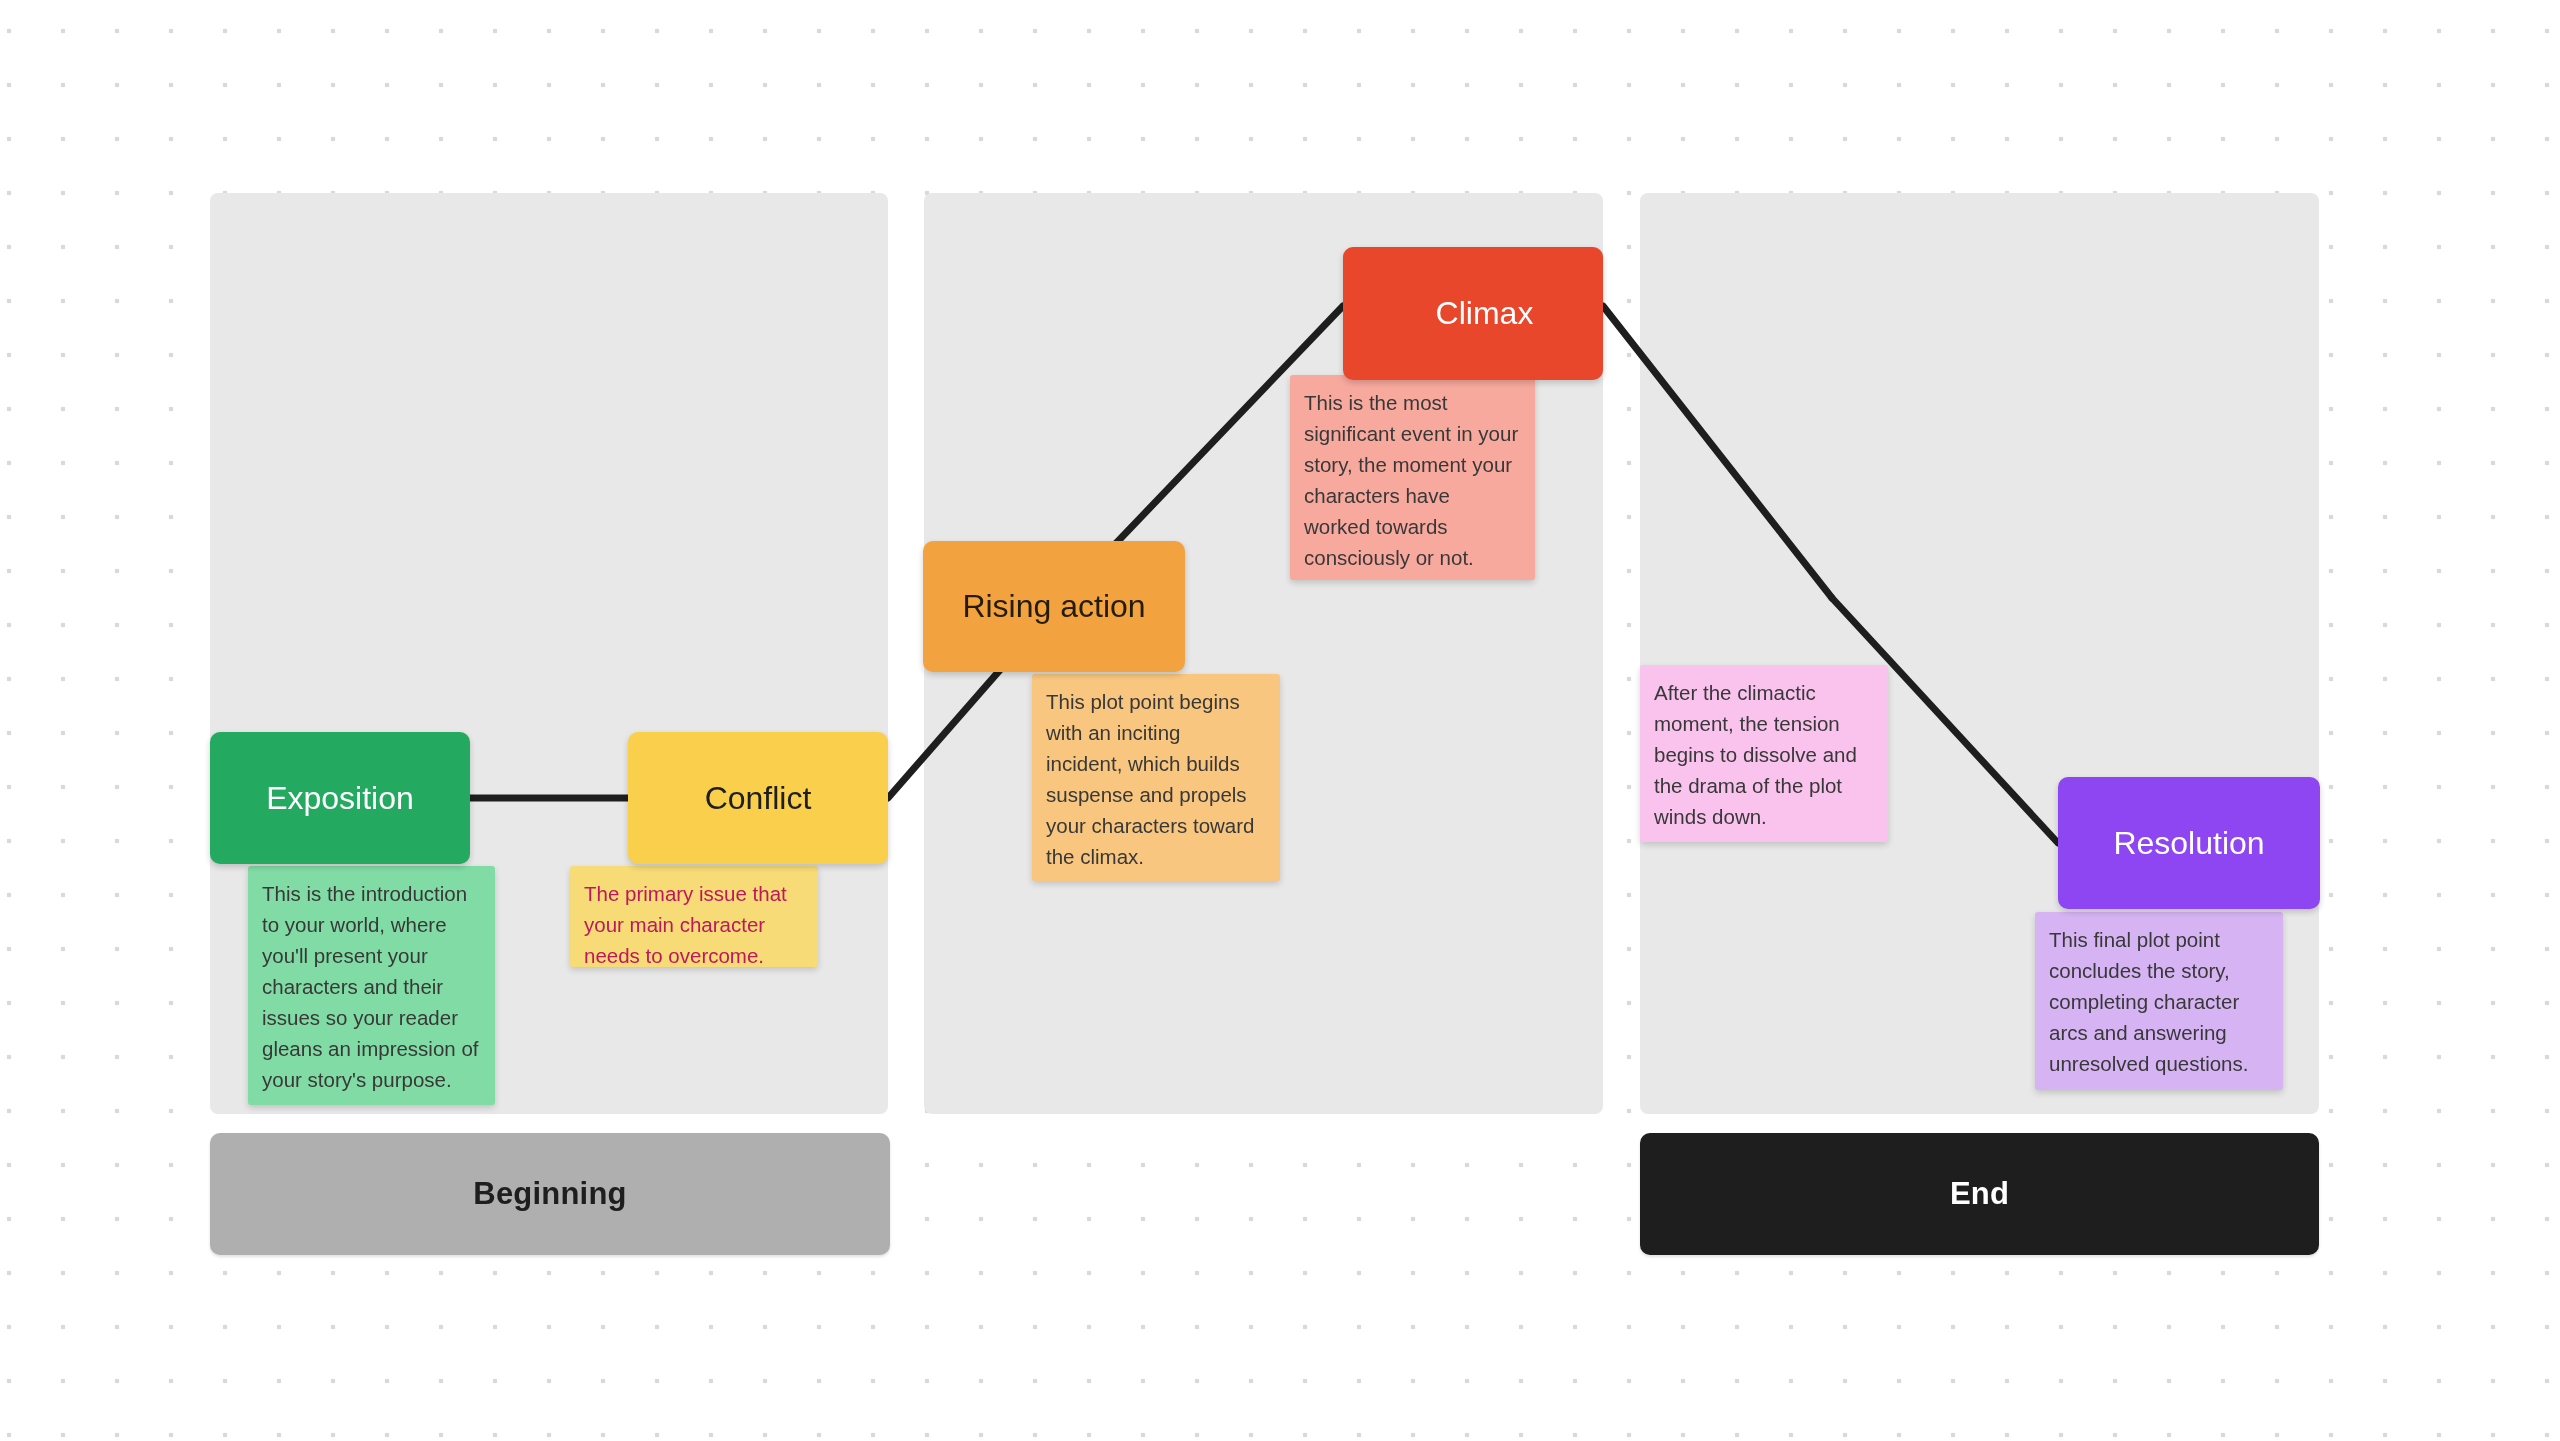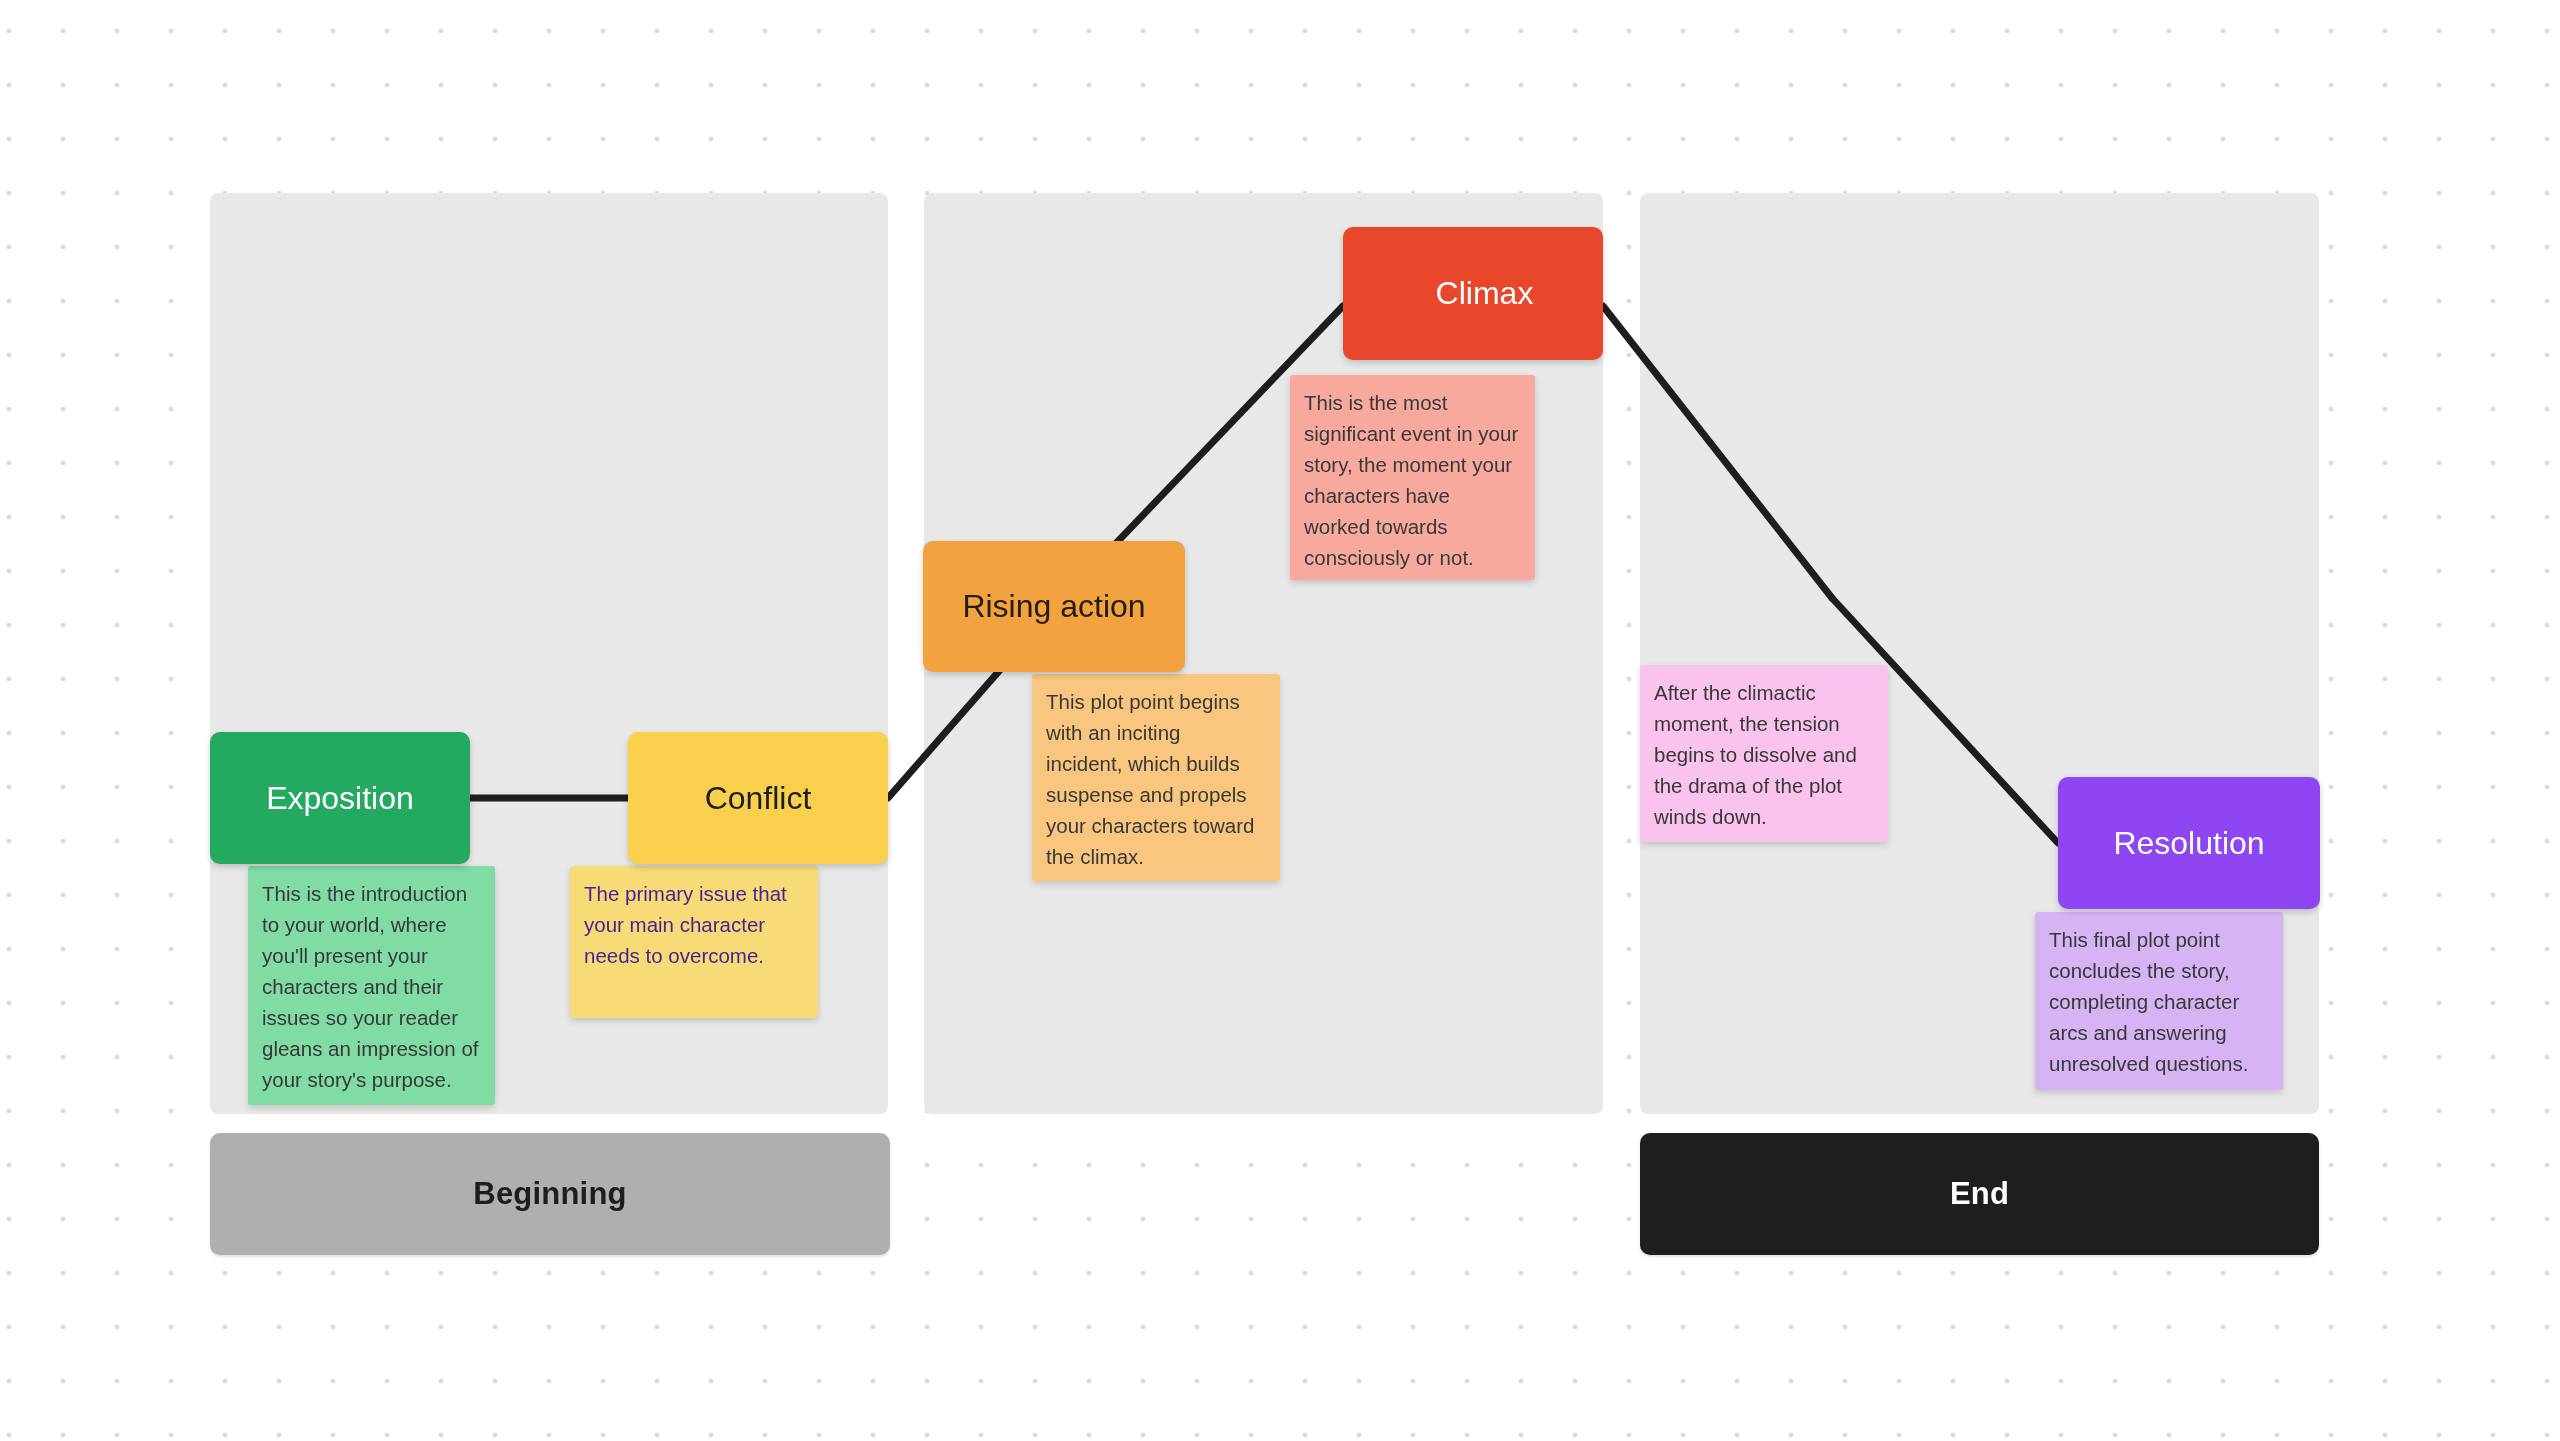--- a/index.html
+++ b/index.html
@@ -90,21 +90,21 @@
   <div class="layer" id="stickies-layer">
       <div class="sticky-note abs" style="left: 248px; top: 866px; width: 247px; height: 239px; background: rgb(128, 220, 164); color: rgb(56, 56, 56);">
         <div class="sticky-text">This is the introduction
 to your world, where
 you'll present your
 characters and their
 issues so your reader
 gleans an impression of
 your story's purpose.</div>
       </div>
-      <div class="sticky-note abs" style="left: 570px; top: 866px; width: 248px; height: 152px; background: rgb(247, 219, 118); color: #4c1d95;">
+      <div class="sticky-note abs" style="left: 570px; top: 866px; width: 248px; height: 101px; background: rgb(247, 219, 118); color: #be185d;">
         <div class="sticky-text">The primary issue that
 your main character
 needs to overcome.</div>
       </div>
       <div class="sticky-note abs" style="left: 1032px; top: 674px; width: 248px; height: 207px; background: rgb(248, 198, 126); color: rgb(56, 56, 56);">
         <div class="sticky-text">This plot point begins
 with an inciting
 incident, which builds
 suspense and propels
 your characters toward
@@ -136,21 +136,21 @@
   <div class="layer" id="nodes-layer">
       <div class="plot-node abs" style="left: 210px; top: 732px; width: 260px; height: 132px; background: rgb(36, 170, 96); color: rgb(255, 255, 255);">
         <span class="node-label">Exposition</span>
       </div>
       <div class="plot-node abs" style="left: 628px; top: 732px; width: 260px; height: 132px; background: rgb(249, 207, 76); color: rgb(30, 30, 30);">
         <span class="node-label">Conflict</span>
       </div>
       <div class="plot-node abs" style="left: 923px; top: 541px; width: 262px; height: 131px; background: rgb(242, 163, 63); color: rgb(36, 28, 8);">
         <span class="node-label">Rising action</span>
       </div>
-      <div class="plot-node abs" style="left: 1343px; top: 227px; width: 260px; height: 133px; background: rgb(233, 71, 43); color: rgb(255, 255, 255); padding-left: 23px;">
+      <div class="plot-node abs" style="left: 1343px; top: 247px; width: 260px; height: 133px; background: rgb(233, 71, 43); color: rgb(255, 255, 255); padding-left: 23px;">
         <span class="node-label">Climax</span>
       </div>
       <div class="plot-node abs" style="left: 2058px; top: 777px; width: 262px; height: 132px; background: rgb(141, 70, 241); color: rgb(255, 255, 255);">
         <span class="node-label">Resolution</span>
       </div>
     </div>
   <div class="layer" id="bars-layer">
       <div class="section-bar abs" style="left: 210px; top: 1133px; width: 680px; height: 122px; background: rgb(175, 175, 175); color: rgb(30, 30, 30);">
         <span class="bar-label">Beginning</span>
       </div>

